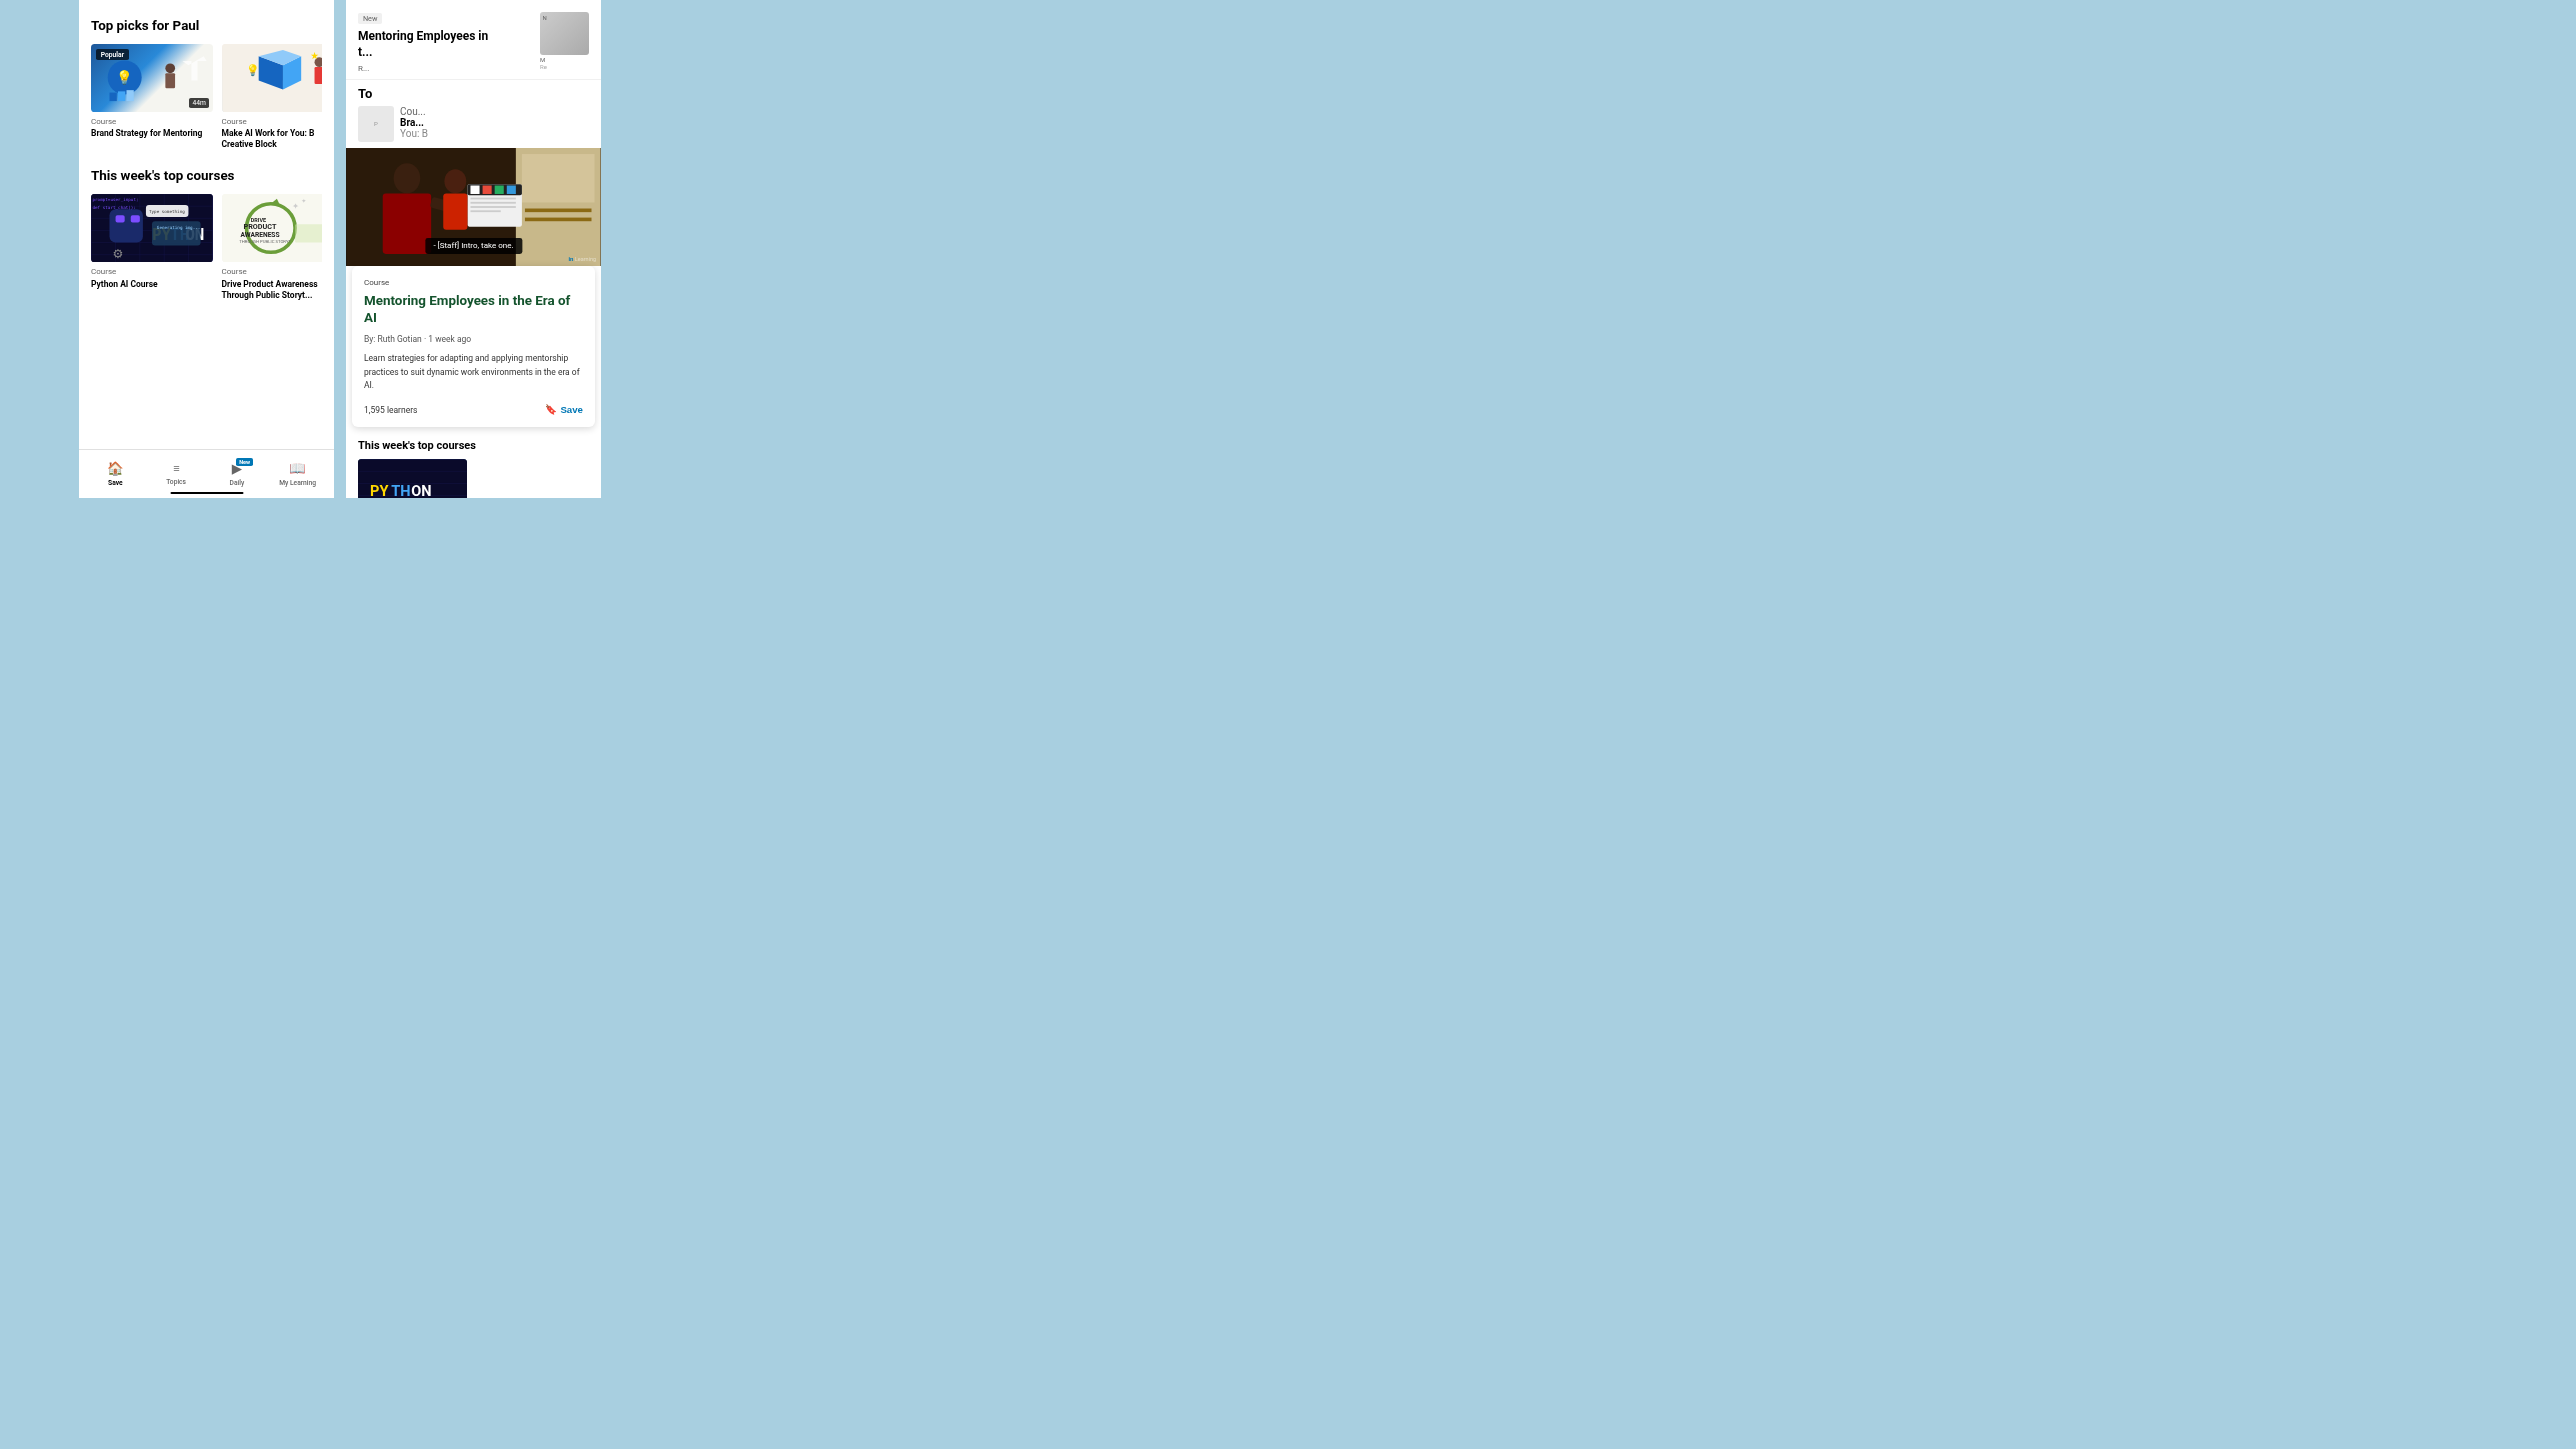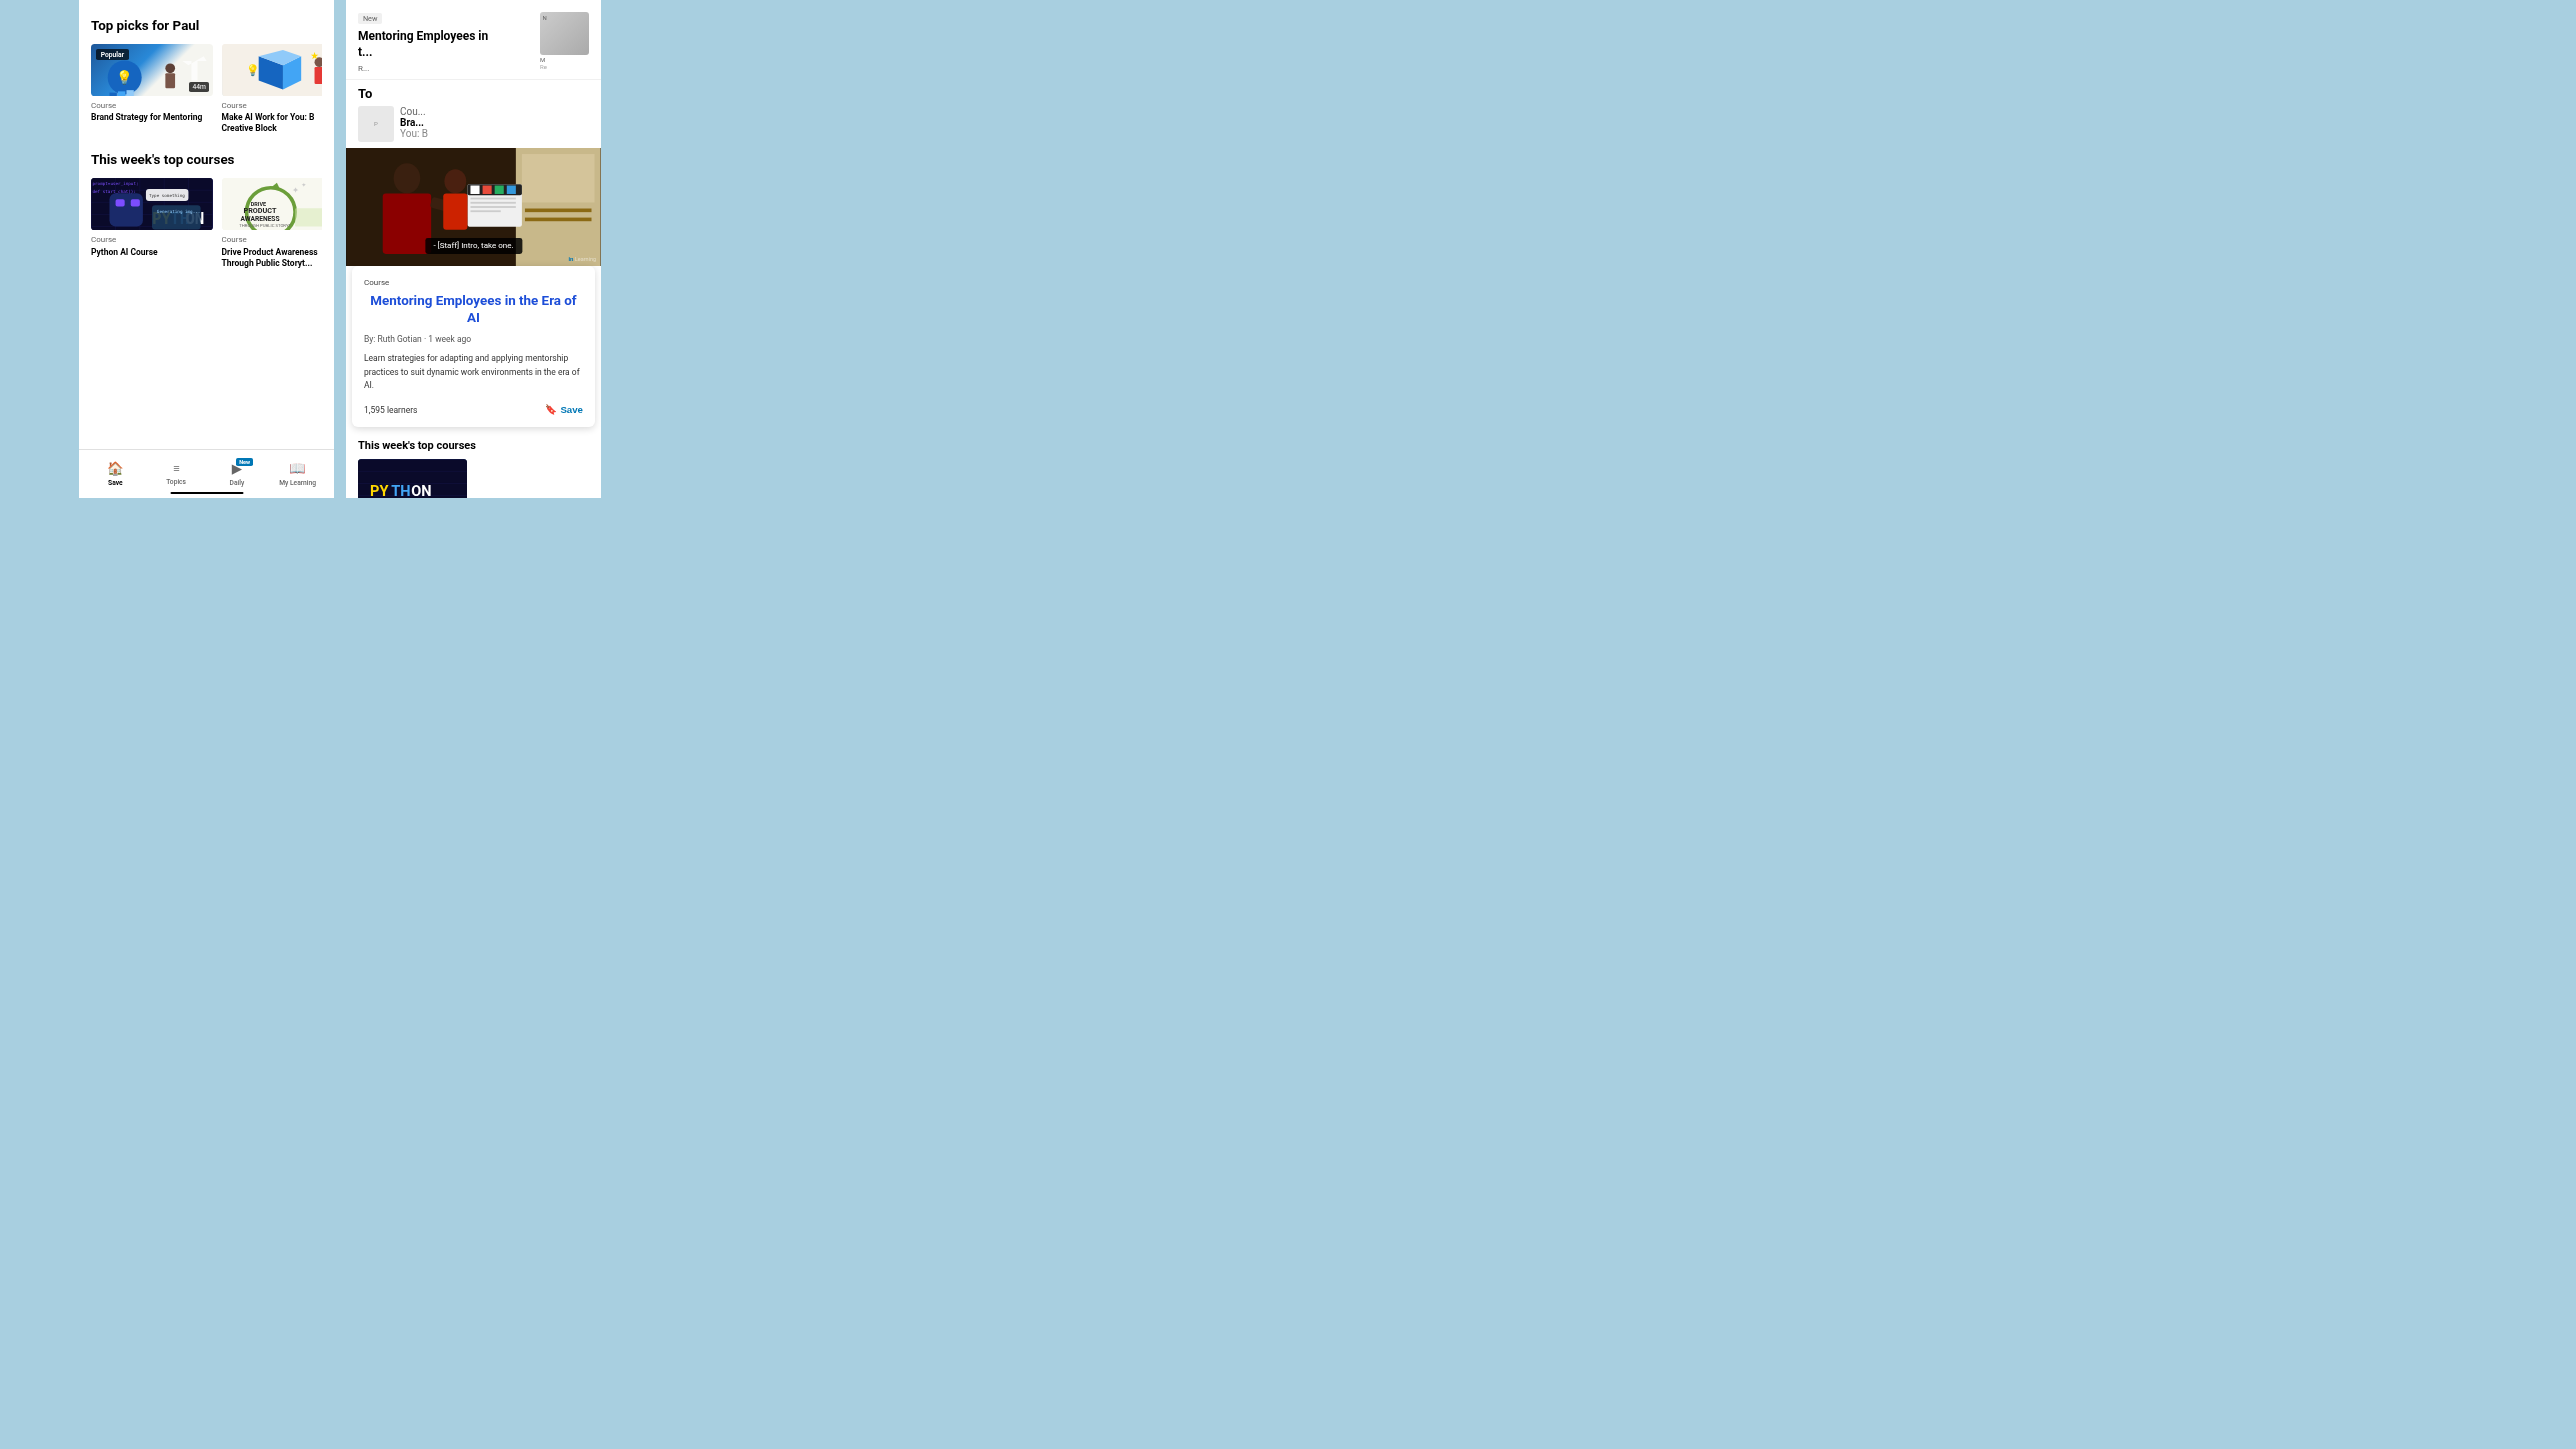--- a/index.html
+++ b/index.html
@@ -47,21 +47,21 @@
     }
 
     .course-card {
       flex: 0 0 122px;
       cursor: pointer;
     }
 
     .course-card-thumb {
       position: relative;
       width: 122px;
-      height: 52px;
+      height: 68px;
       border-radius: 3.6px;
       overflow: hidden;
       background: #e8e0d0;
       margin-bottom: 4.9px;
       padding-left: 12px;
     }
 
     .popular-badge {
       position: absolute;
       top: 4.9px;
@@ -271,24 +271,23 @@
 
     .course-info-type {
       font-size: 8px;
       color: #444;
       margin-bottom: 4.9px;
     }
 
     .course-info-title {
       font-size: 13.4px;
       font-weight: 700;
-      color: #1d4ed8;
+      color: #14532d;
       margin-bottom: 7.3px;
       line-height: 1.3;
-      text-align: center;
     }
 
     .course-info-meta {
       font-size: 8.5px;
       color: #555;
       margin-bottom: 8.5px;
     }
 
     .course-info-desc {
       font-size: 8.5px;

